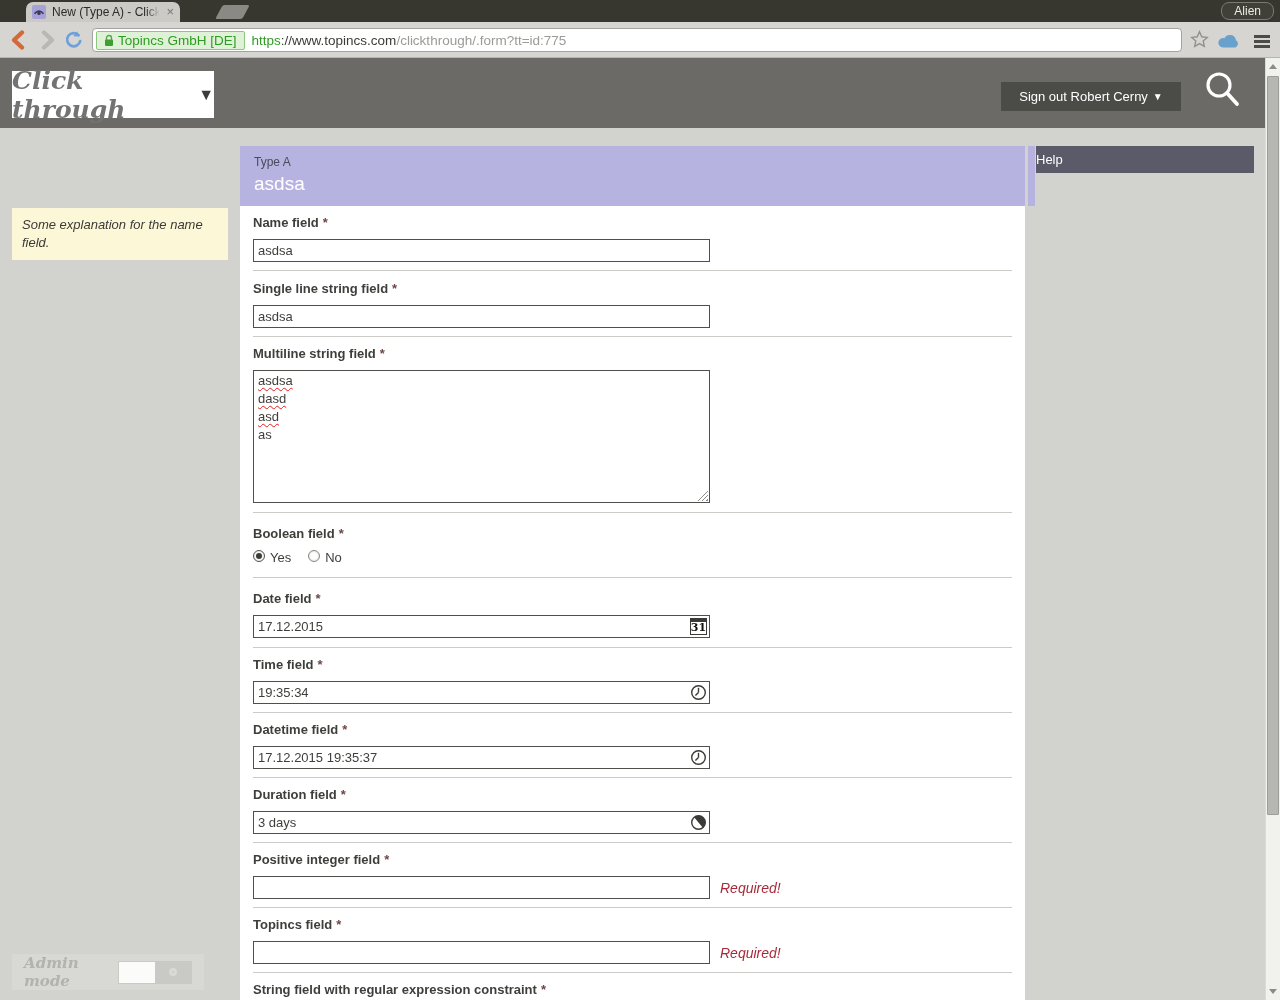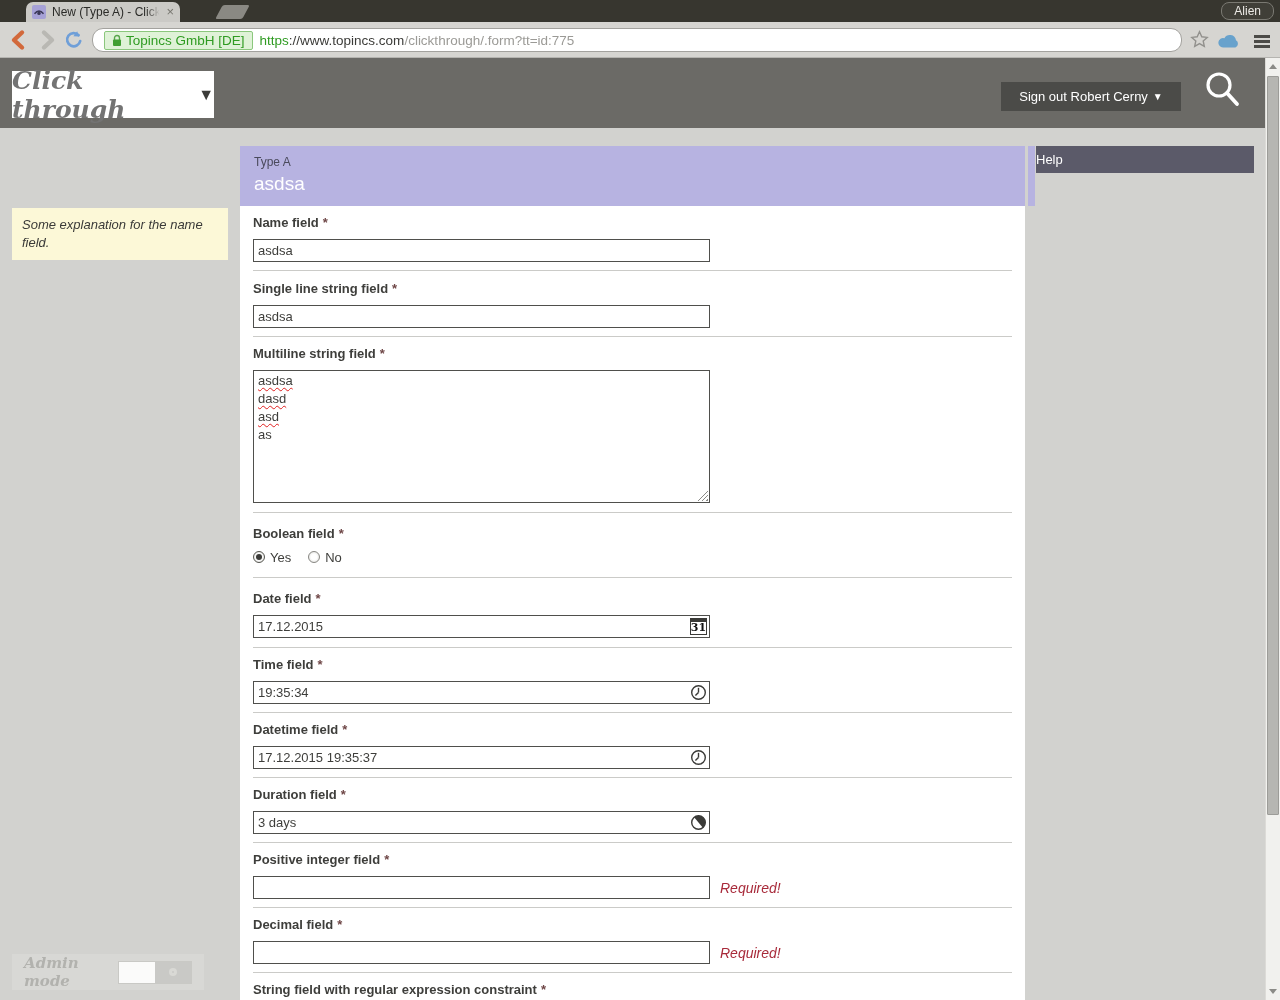--- a/index.html
+++ b/index.html
@@ -18,21 +18,21 @@
   .newtab { position:absolute; left:219px; top:5px; width:27px; height:14px; background:#8a8983;
             transform:skewX(-28deg); border-radius:2px; }
   .win-user { position:absolute; right:6px; top:2px; height:18px; line-height:16px; padding:0 12px;
               border:1px solid #7a7972; border-radius:8px; color:#eceae6; font-size:12px; background:#403f38; }
 
   
   .toolbar { position:absolute; left:0; top:22px; width:1280px; height:36px; background:#d6d5d1;
              border-bottom:1px solid #b5b4b0; }
   .navbtn { position:absolute; top:7px; width:22px; height:22px; }
   .addressbar { position:absolute; left:92px; top:6px; width:1090px; height:24px; background:#fff;
-                border:1px solid #a3a29e; border-radius:11px; display:flex; align-items:center; overflow:hidden;padding-left:8px; }
+                border:1px solid #a3a29e; border-radius:4px; display:flex; align-items:center; overflow:hidden; }
   .ev-badge { margin-left:3px; height:19px; display:flex; align-items:center; gap:4px; padding:0 7px;
               background:#dff2d7; border:1px solid #8bc77d; border-radius:2px; color:#2f9b22; font-size:13.5px; }
   .url { margin-left:7px; font-size:13.5px; white-space:nowrap; }
   .url .scheme { color:#2f9b22; }
   .url .host { color:#3b3b38; }
   .url .path { color:#9b9a96; }
   .menu-icon { position:absolute; left:1254px; top:13px; width:16px; }
   .menu-icon div { height:2.5px; background:#4c4b47; margin-bottom:2.5px; }
 
   
@@ -88,21 +88,21 @@
           border:1px solid #3a3a37; border-top:4px solid #3a3a37;
           font-family:"DejaVu Serif", serif; font-weight:bold; font-size:11px; line-height:12px; color:#111; }
   .ta { width:457px; height:133px; border:1px solid #4f4f4c; background:#fff; font-size:13px; line-height:18px;
         padding:1px 4px; position:relative; color:#3e3e3b; cursor:text; }
   .mis { text-decoration-line:underline; text-decoration-style:wavy; text-decoration-color:#e02020;
          text-decoration-thickness:1px; text-underline-offset:2px; }
   .rhandle { position:absolute; right:1px; bottom:1px; width:11px; height:11px;
              background:repeating-linear-gradient(135deg, transparent 0 2px, #8a8a86 2px 3px);
              clip-path:polygon(100% 0, 100% 100%, 0 100%); cursor:nwse-resize; }
   .radrow { display:flex; gap:17px; align-items:center; margin-top:8px; height:14px; }
-  .radopt { display:flex; gap:5px; align-items:center; cursor:pointer; }
+  .radopt { display:flex; gap:5px; cursor:pointer; }
   .rad { width:12px; height:12px; border-radius:50%; border:1px solid #88878​3; border:1px solid #888783;
          background:radial-gradient(#ffffff 40%, #d8d8d4); display:flex; align-items:center; justify-content:center; }
   .rad.sel { border-color:#55554f; }
   .raddot { width:6px; height:6px; border-radius:50%; background:#3b3b38; }
   .radlab { font-size:13px; color:#3e3e3b; }
   .ferr { position:absolute; left:467px; top:4px; font-style:italic; font-size:14px; color:#a82a3a; }
 
   
   .scrollbar { position:absolute; right:0; top:58px; width:15px; height:942px; background:#f1f1ee;
                border-left:1px solid #dcdbd7; z-index:5; }
@@ -247,21 +247,21 @@
           <div class="iwrap"><input class="tinput" type="text" value="3 days" style=""><span class="icon-slot"><svg width="17" height="17" viewBox="0 0 17 17">
                 <circle cx="8.5" cy="8.5" r="6.8" fill="#fff" stroke="#3a3a37" stroke-width="1.4"></circle>
                 <path d="M8.5 1.7 A6.8 6.8 0 0 1 8.5 15.3 Z" fill="#3a3a37" transform="rotate(-40 8.5 8.5)"></path>
               </svg></span></div>
         </div>
         <div class="group g8">
           <div class="flabel"><span>Positive integer field</span><span class="req">*</span></div>
           <div class="iwrap"><input class="tinput" type="text" style=""><span class="ferr">Required!</span></div>
         </div>
         <div class="group g9">
-          <div class="flabel"><span>Decimal field</span><span class="req">*</span></div>
+          <div class="flabel"><span>Topincs field</span><span class="req">*</span></div>
           <div class="iwrap"><input class="tinput" type="text" style=""><span class="ferr">Required!</span></div>
         </div>
         <div class="group g10">
           <div class="flabel"><span>String field with regular expression constraint</span><span class="req">*</span></div>
         </div>
       </div>
   </div>
 
   <div class="purple-strip"></div>
 

